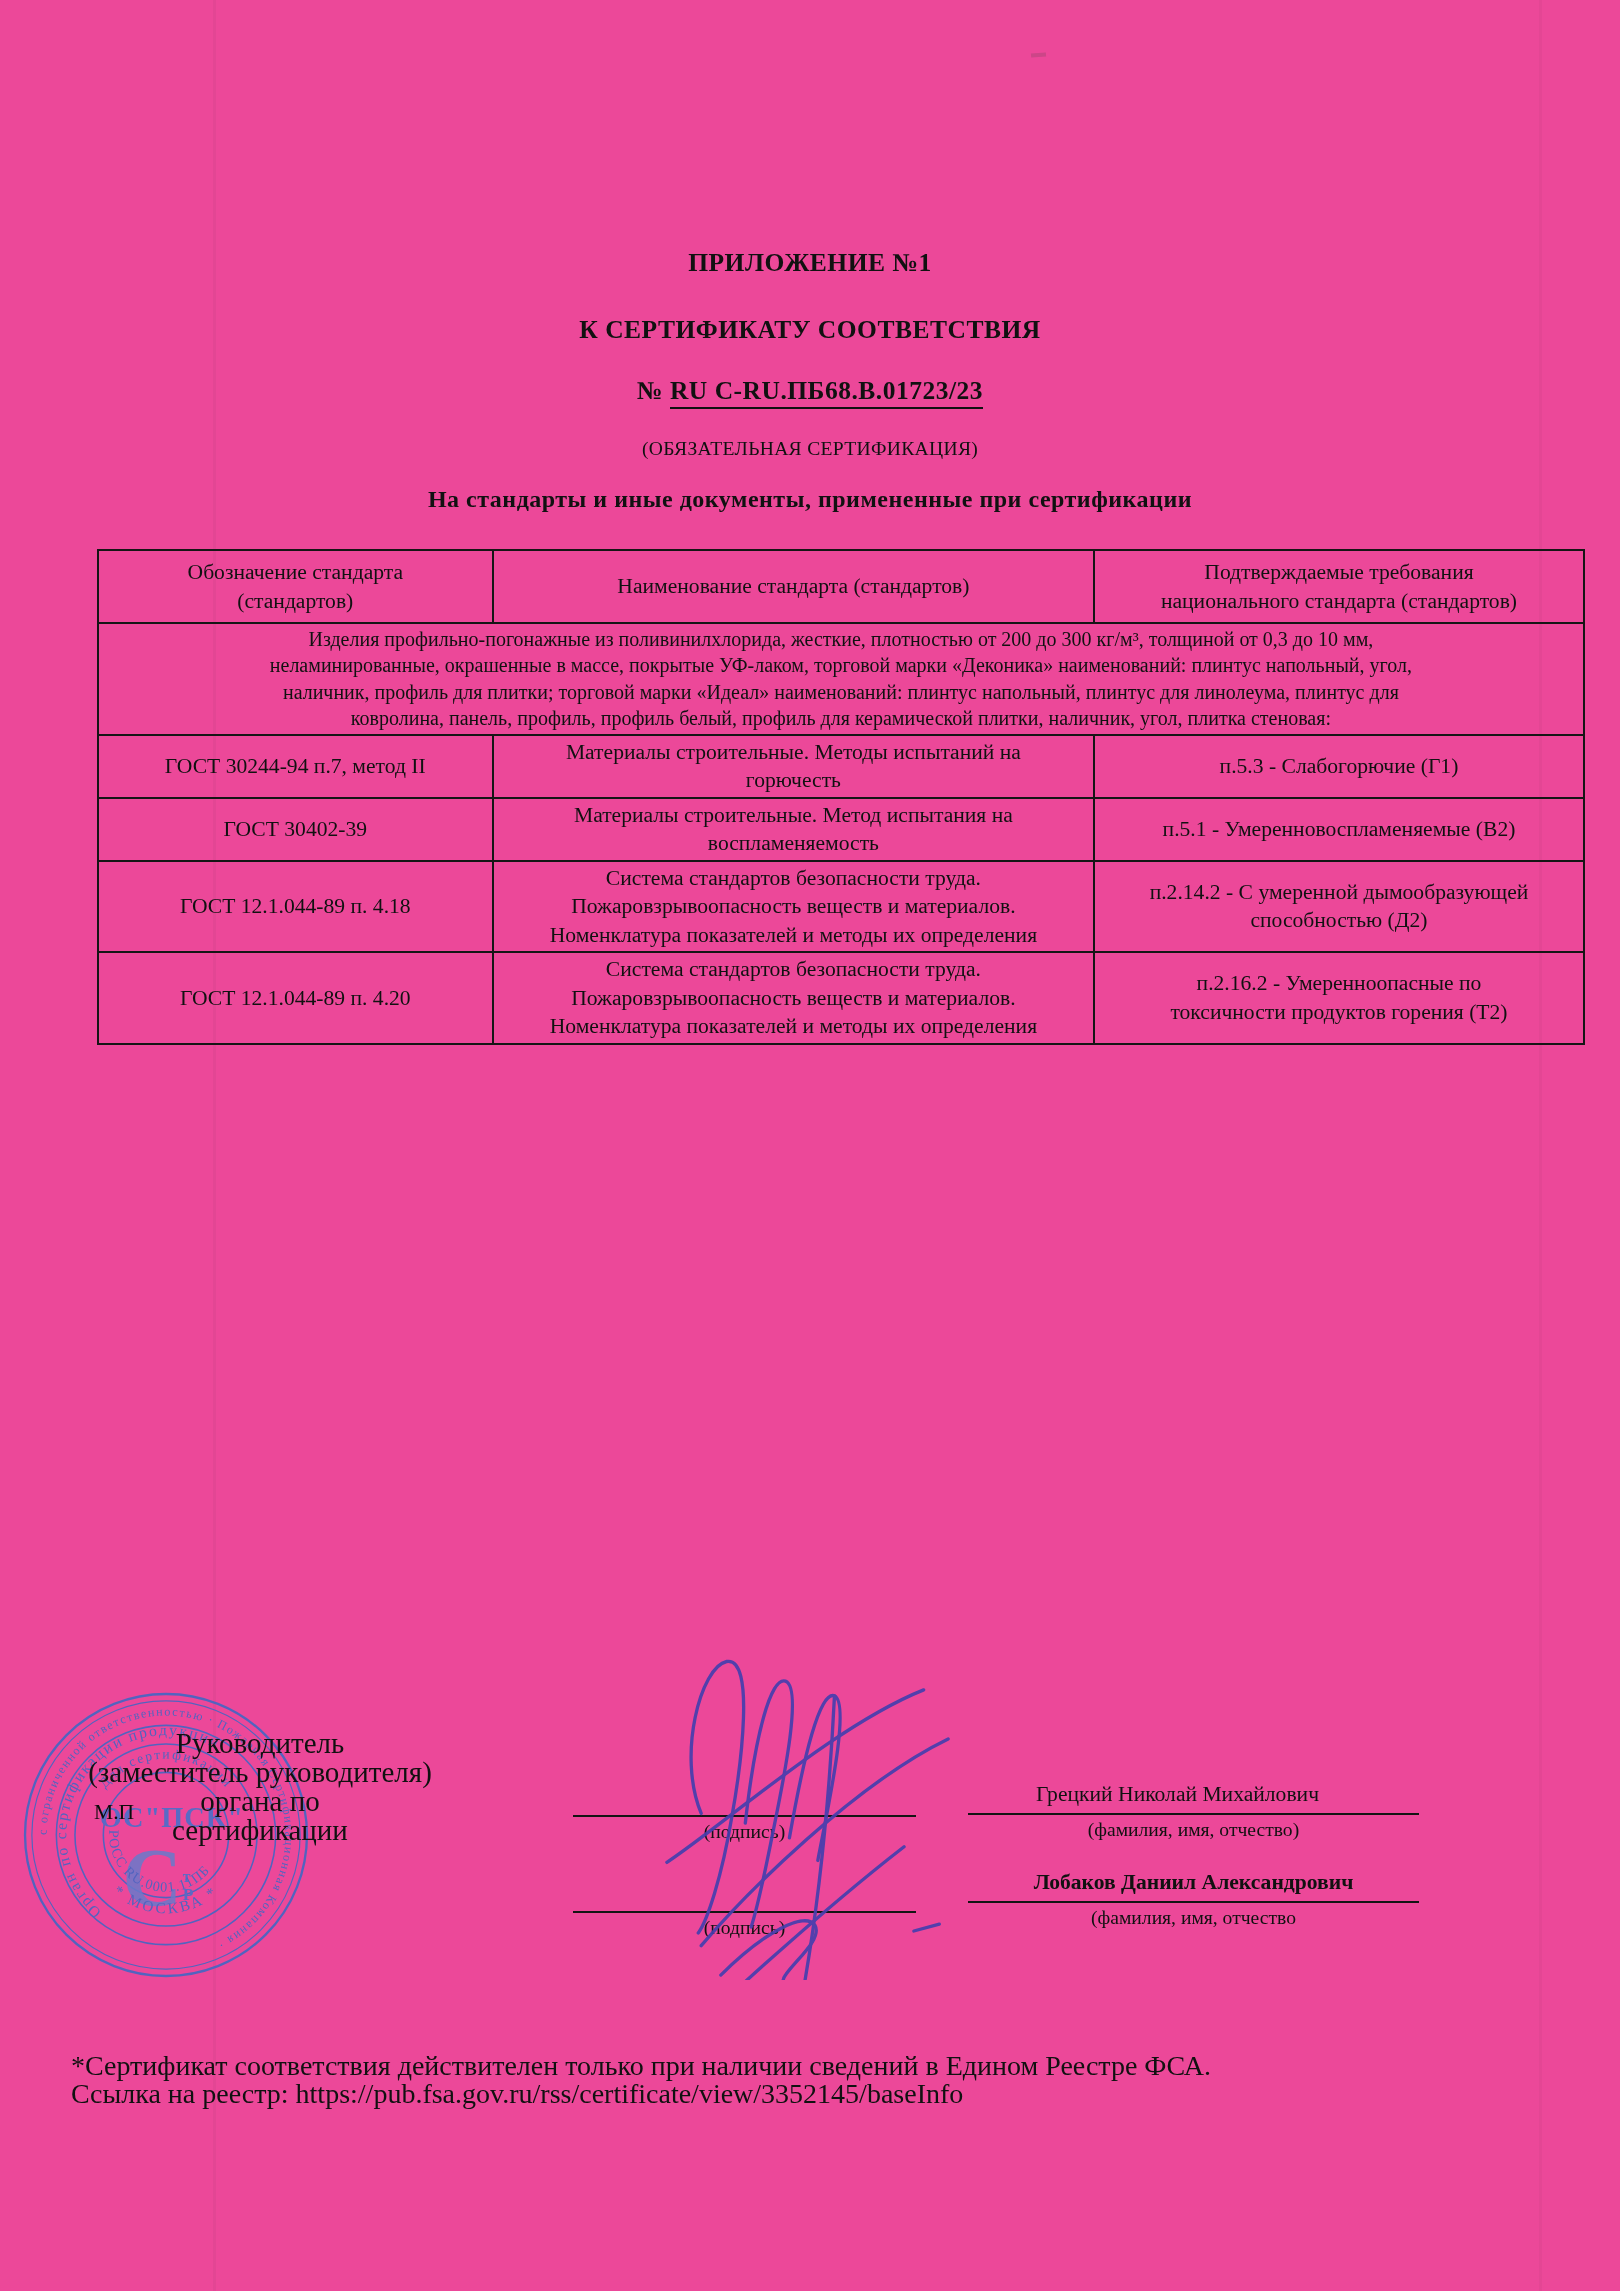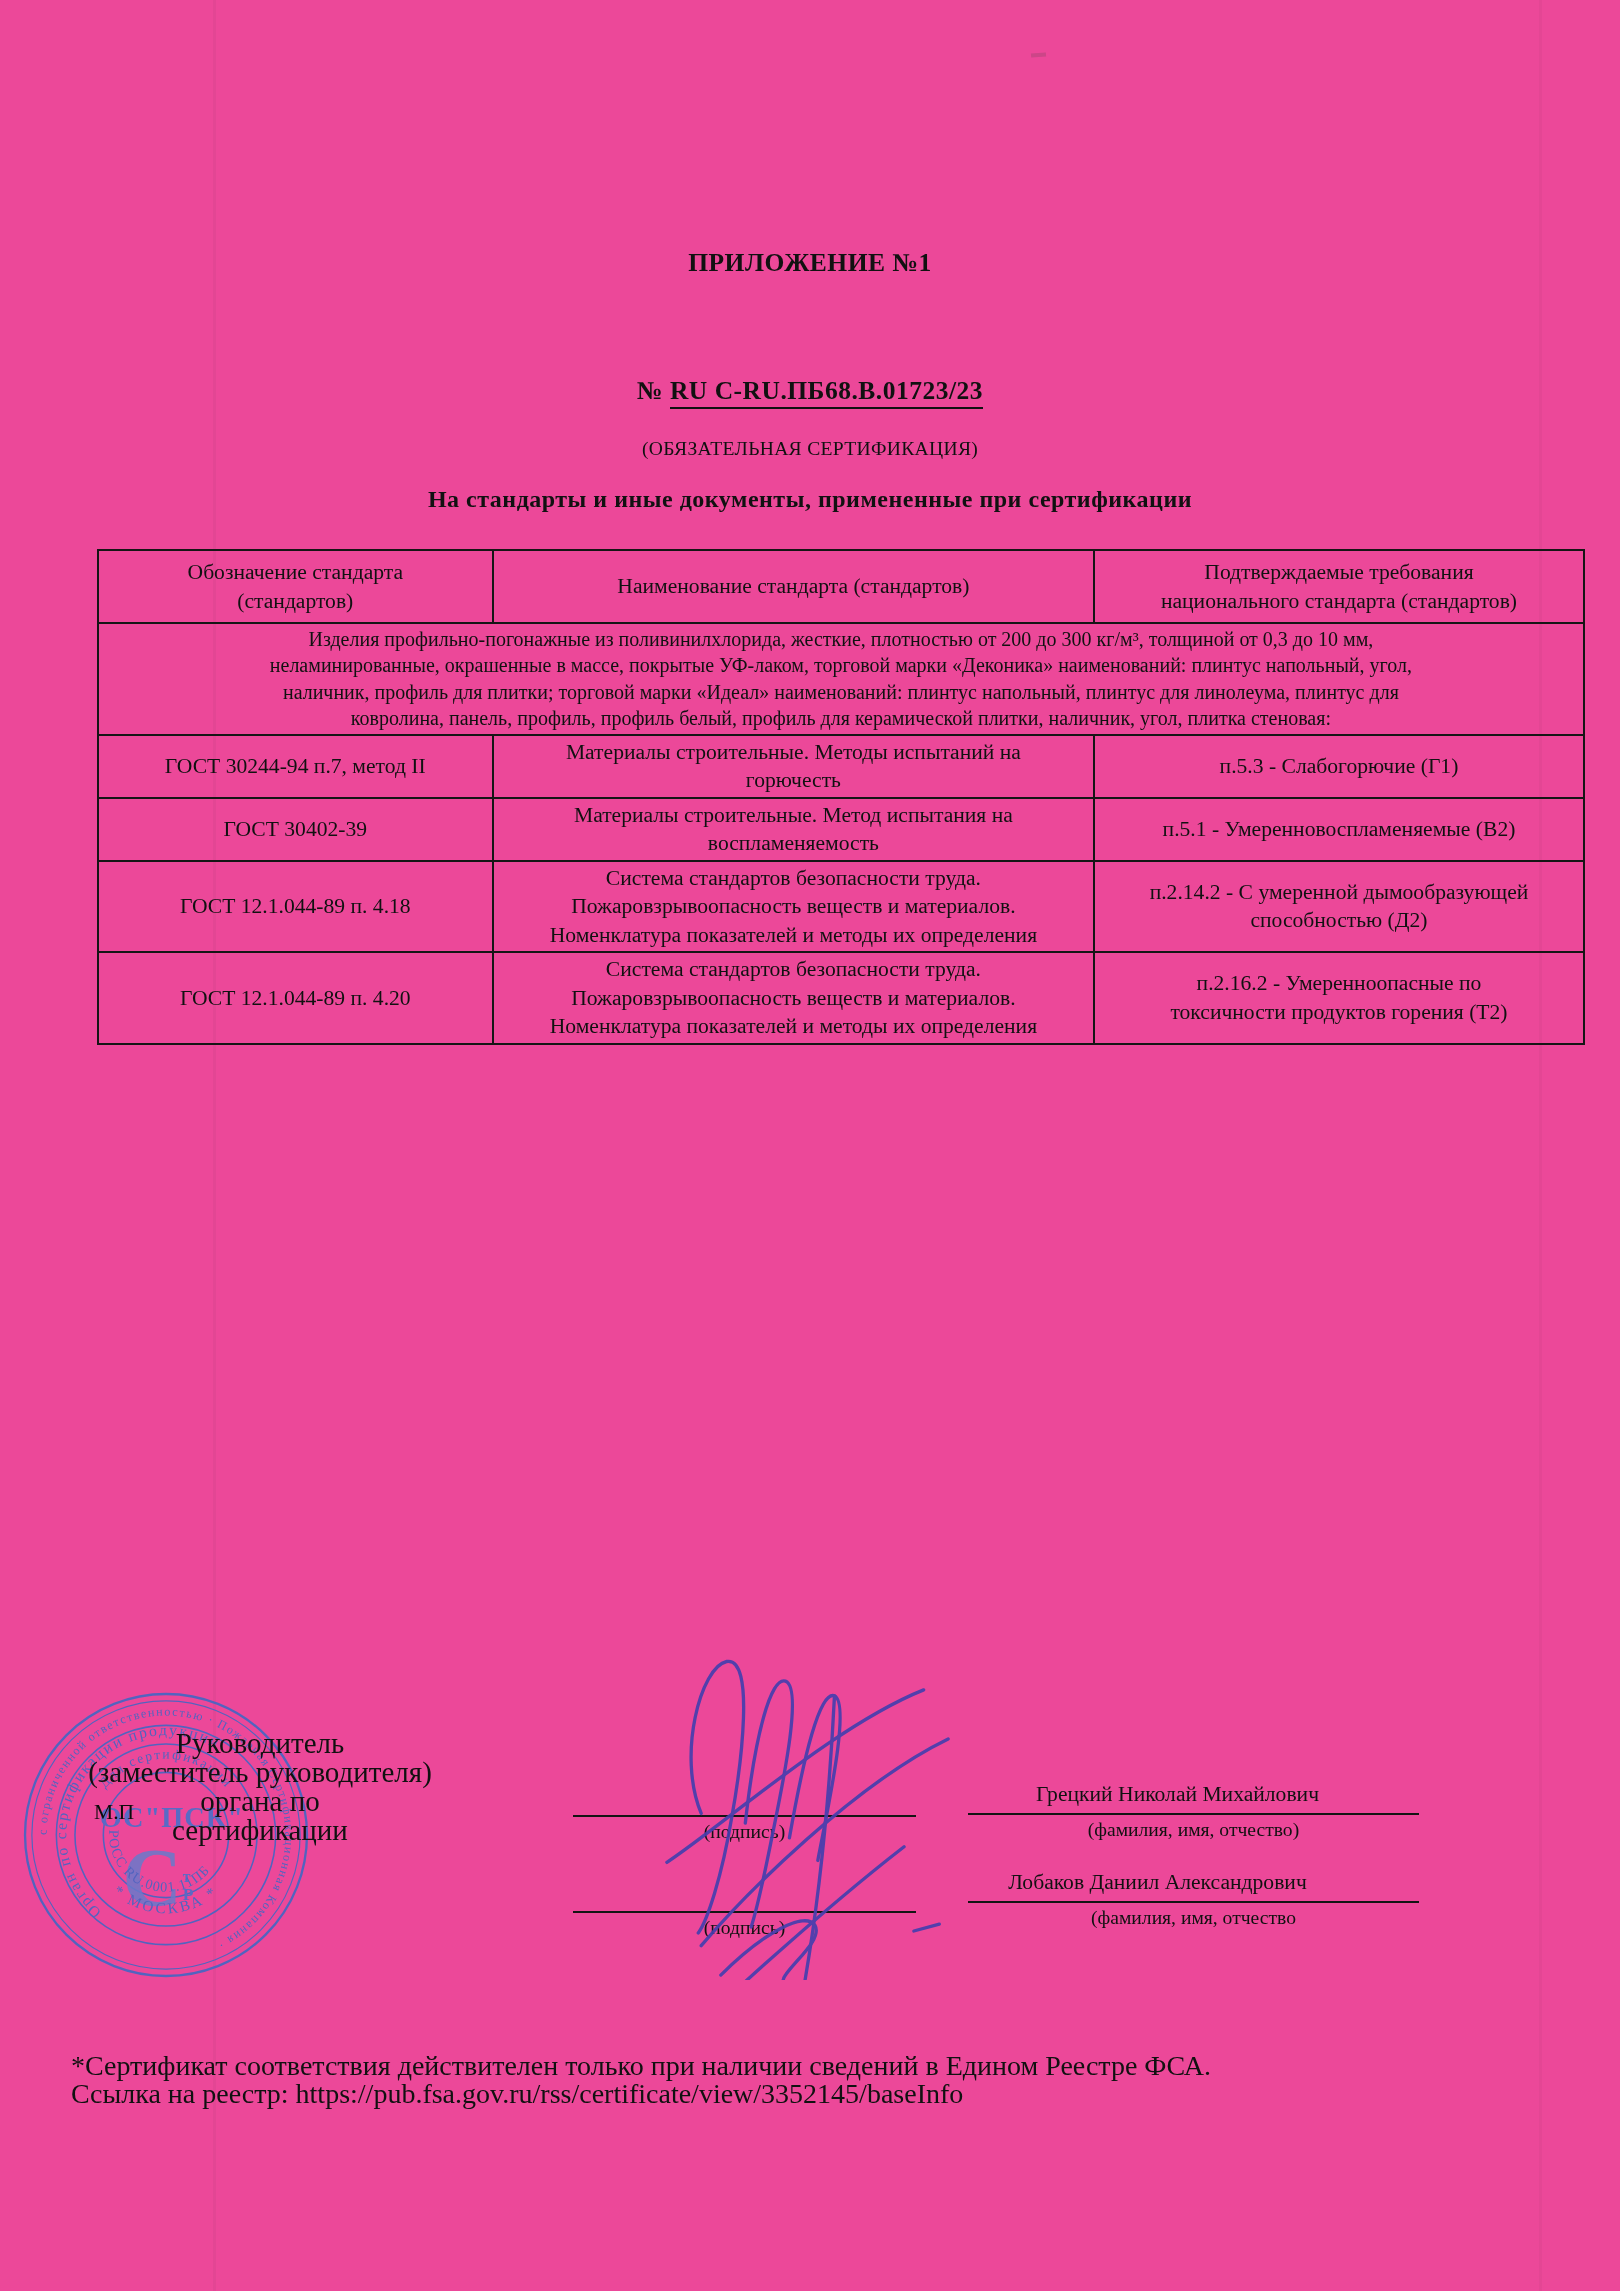--- a/index.html
+++ b/index.html
@@ -64,20 +64,21 @@
 </head>
 <body>
 
 <div class="page">
 
   <div class="scanline" style="left:213px;"></div>
   <div class="scanline" style="left:1539px;background:rgba(40,40,40,0.035);"></div>
   <div class="mark" style="left:1031px;top:53px;width:14.7px;height:3.9px;transform:rotate(-4deg);"></div>
 
   <div class="abs heading h-bold" style="top:248px;">ПРИЛОЖЕНИЕ №1</div>
+  <div class="abs heading h-bold" style="top:315px;">К СЕРТИФИКАТУ СООТВЕТСТВИЯ</div>
   <div class="abs heading h-bold" style="top:376px;">
     <span>№</span>
     <span class="underlined">RU C-RU.ПБ68.В.01723/23</span>
   </div>
   <div class="abs heading h-sub" style="top:438px;">(ОБЯЗАТЕЛЬНАЯ СЕРТИФИКАЦИЯ)</div>
   <div class="abs heading h-bold" style="top:486px;font-size:24px;">На стандарты и иные документы, примененные при сертификации</div>
 
   <table class="doc-table">
     <tbody>
         <tr class="rowH">
@@ -172,21 +173,21 @@
   <div class="sig-line" style="left:573px;top:1815px;width:343px;"></div>
   <div class="abs sig-caption center" style="left:573px;top:1821px;width:343px;">(подпись)</div>
 
   <div class="sig-line" style="left:573px;top:1911px;width:343px;"></div>
   <div class="abs sig-caption center" style="left:573px;top:1917px;width:343px;">(подпись)</div>
 
   <div class="abs name center" style="left:952px;top:1782px;width:451px;">Грецкий Николай Михайлович</div>
   <div class="sig-line" style="left:968px;top:1813px;width:451px;"></div>
   <div class="abs sig-caption center" style="left:968px;top:1819px;width:451px;">(фамилия, имя, отчество)</div>
 
-  <div class="abs name center" style="left:932px;top:1870px;width:451px;">Лобаков Даниил Александрович</div>
+  <div class="abs name center" style="left:968px;top:1870px;width:451px;font-weight:bold;">Лобаков Даниил Александрович</div>
   <div class="sig-line" style="left:968px;top:1901px;width:451px;"></div>
   <div class="abs sig-caption center" style="left:968px;top:1907px;width:451px;">(фамилия, имя, отчество</div>
 
   <svg class="abs" style="left:608px;top:1637px;" width="353" height="343" viewBox="0 0 360 350">
     <g stroke="#453fae" stroke-width="3.4" fill="none" stroke-linecap="round" opacity=".92">
       <path d="M 95,180 C 70,120 95,30 121,25 C 150,20 136,130 126,185 C 116,245 101,290 92,302"></path>
       <path d="M 140,190 C 150,100 166,40 181,45 C 200,52 176,160 166,210 C 158,250 151,280 146,296"></path>
       <path d="M 185,205 C 200,120 216,55 231,60 C 248,68 223,180 214,228"></path>
       <path d="M 60,230 C 120,190 232,90 322,54"></path>
       <path d="M 95,315 C 140,262 252,150 347,104"></path>

